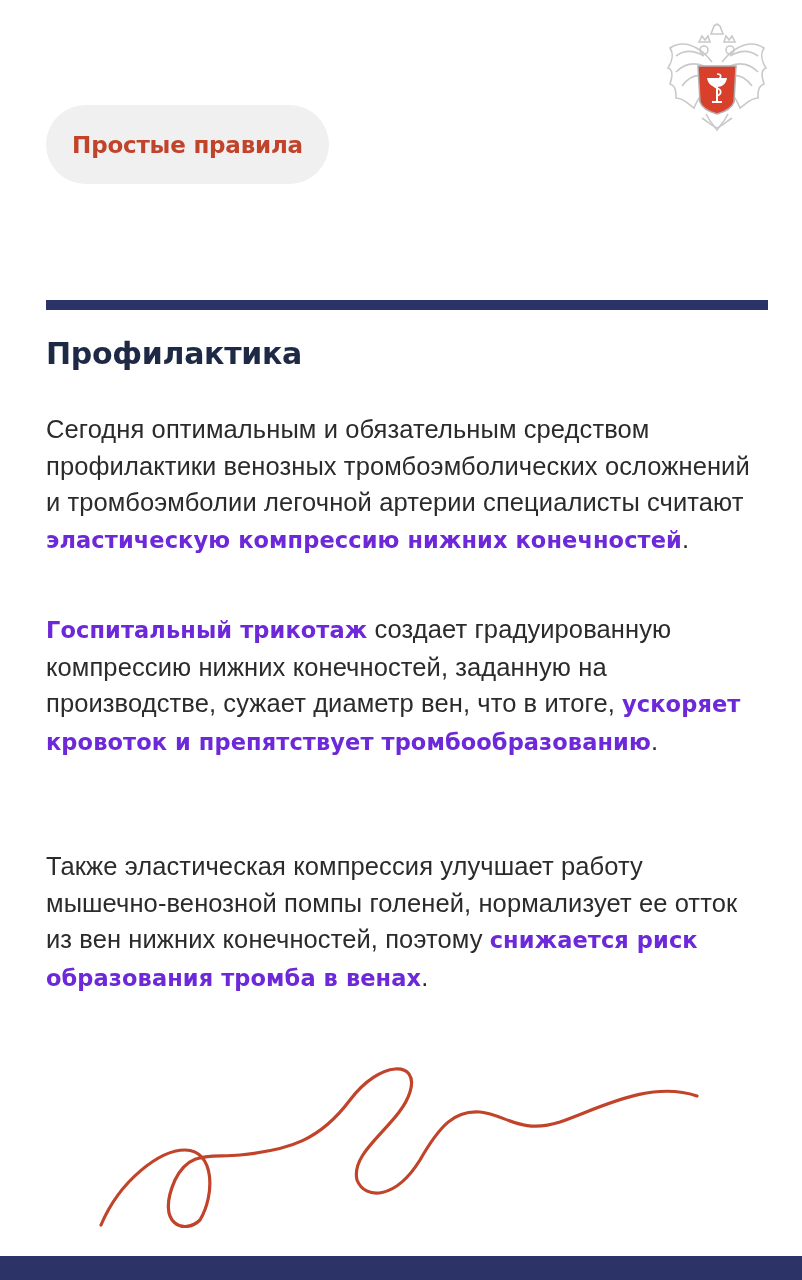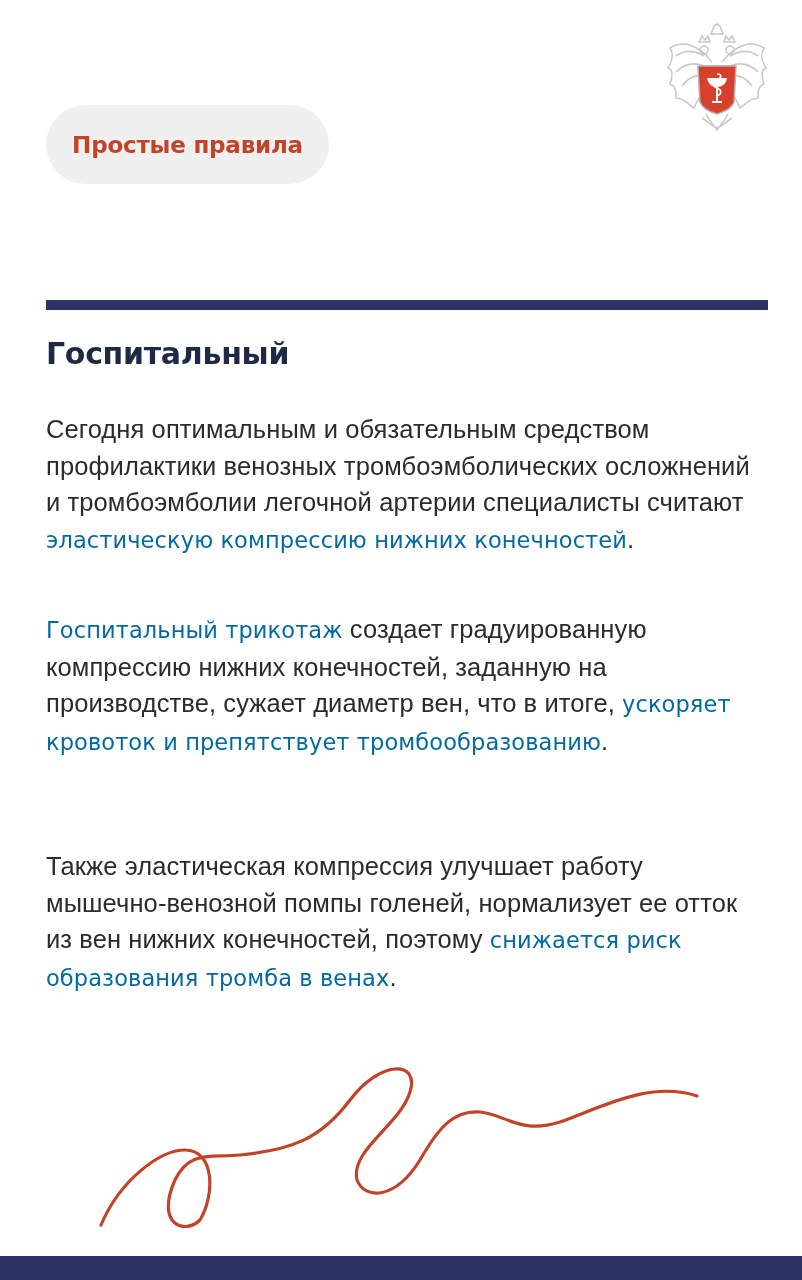--- a/index.html
+++ b/index.html
@@ -21,21 +21,21 @@
     .title {
       position:absolute; left:46px; top:336px; margin:0;
       font-size:30px; font-weight:bold; color:#1e2a45; letter-spacing:-0.3px;
     }
     .para {
       position:absolute; left:46px; width:720px; margin:0;
       font-family:"Liberation Sans", sans-serif;
       font-size:25.5px; line-height:36.5px; color:#2b2b2b;
       letter-spacing:0.1px;
     }
-    .para .hl { color:#0369a1; font-weight:normal; font-family:"DejaVu Sans", sans-serif; font-size:22.5px;margin-top:40px; }
+    .para .hl { color:#6d28d9; font-weight:bold; font-family:"DejaVu Sans", sans-serif; font-size:22.5px;margin-top:40px; }
     .p1 { top:411px; }
     .p2 { top:611px; }
     .p3 { top:848px; }
     .squiggle { position:absolute; left:0; top:1030px; width:802px; height:200px; }
     .bottom-bar { position:absolute; left:0; top:1256px; width:802px; height:24px; background:#2c3366; }
   </style>
 </head>
 <body>
 
 <svg class="emblem" viewBox="0 0 106 112">
@@ -71,21 +71,21 @@
   <rect x="48" y="79" width="10" height="2" fill="#ffffff"></rect>
   <path d="M53 52 C58 52 58 56 53 58 C48 60 48 64 53 66 C58 68 58 72 53 74" fill="none" stroke="#ffffff" stroke-width="1.6"></path>
 </svg>
 
 <div class="pill">
   <span>Простые правила</span>
 </div>
 
 <div class="top-rule"></div>
 
-<h1 class="title">Госпитальный</h1>
+<h1 class="title">Профилактика</h1>
 
 <p class="para p1"><span>Сегодня оптимальным и обязательным средством профилактики венозных тромбоэмболических осложнений и тромбоэмболии легочной артерии специалисты считают </span><span class="hl">эластическую компрессию нижних конечностей</span><span>.</span></p>
 
 <p class="para p2"><span class="hl">Госпитальный трикотаж</span><span> создает градуированную компрессию нижних конечностей, заданную на производстве, сужает диаметр вен, что в итоге, </span><span class="hl">ускоряет кровоток и препятствует тромбообразованию</span><span>.</span></p>
 
 <p class="para p3"><span>Также эластическая компрессия улучшает работу мышечно-венозной помпы голеней, нормализует ее отток из вен нижних конечностей, поэтому </span><span class="hl">снижается риск образования тромба в венах</span><span>.</span></p>
 
 <svg class="squiggle" viewBox="0 0 802 200">
   <path d="M101 195
            C120 150 160 120 185 120

